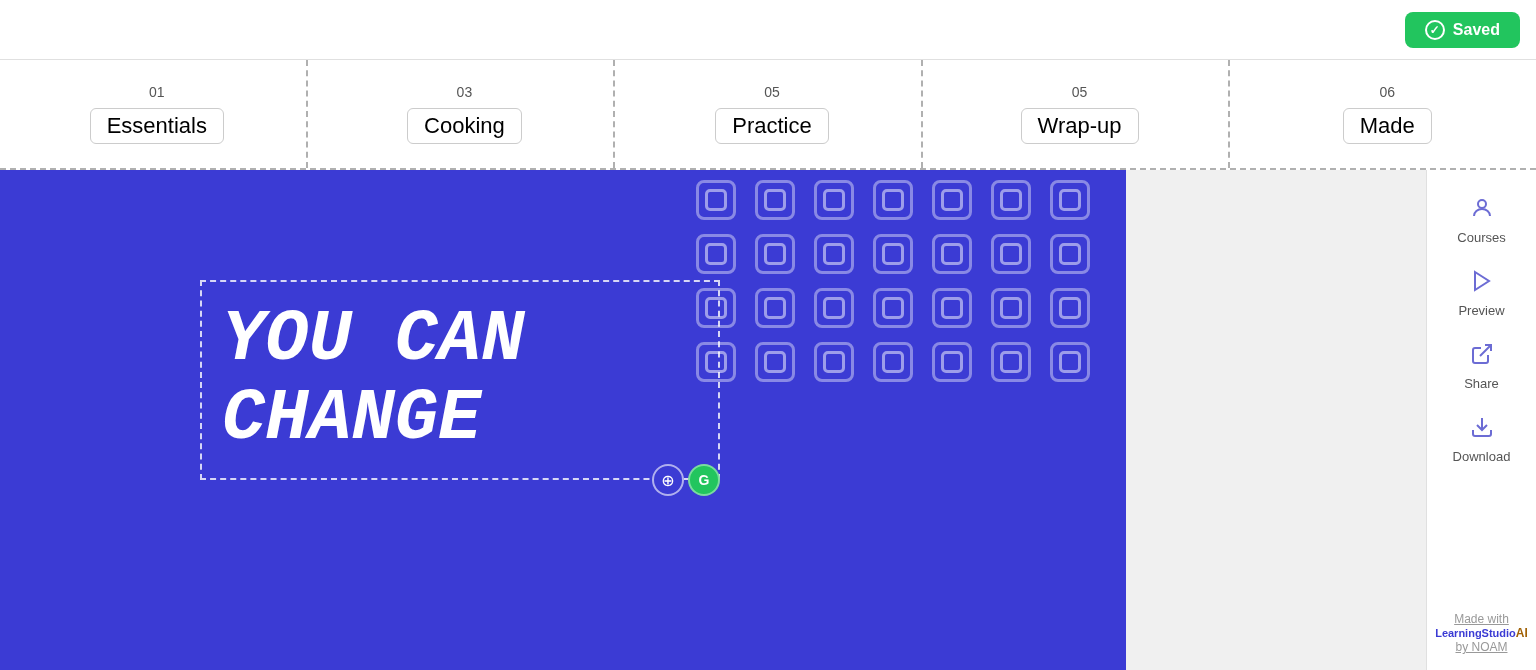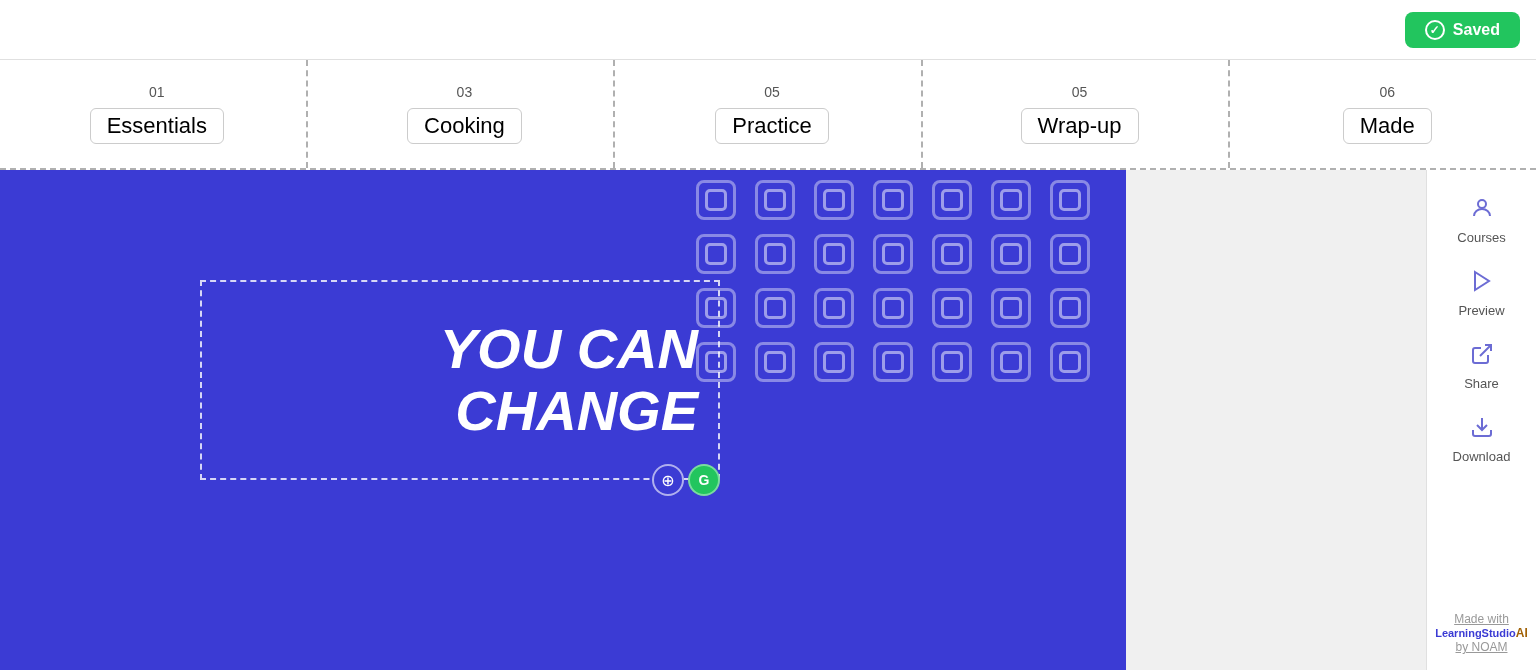--- a/index.html
+++ b/index.html
@@ -139,28 +139,27 @@
       width: 520px;
       height: 200px;
       border: 2px dashed rgba(255,255,255,0.8);
       display: flex;
       align-items: center;
       justify-content: center;
       padding: 20px;
     }
 
     .text-box-content {
-      font-size: 56px;
+      font-size: 72px;
       font-weight: 900;
       color: #fff;
       text-transform: uppercase;
       line-height: 1.1;
       font-style: italic;
-      font-family: Liberation Sans, sans-serif;
-      text-align: right;
+      font-family: Liberation Mono, monospace;
     }
 
     .element-icons {
       position: absolute;
       bottom: -18px;
       right: -2px;
       display: flex;
       gap: 4px;
     }
 

